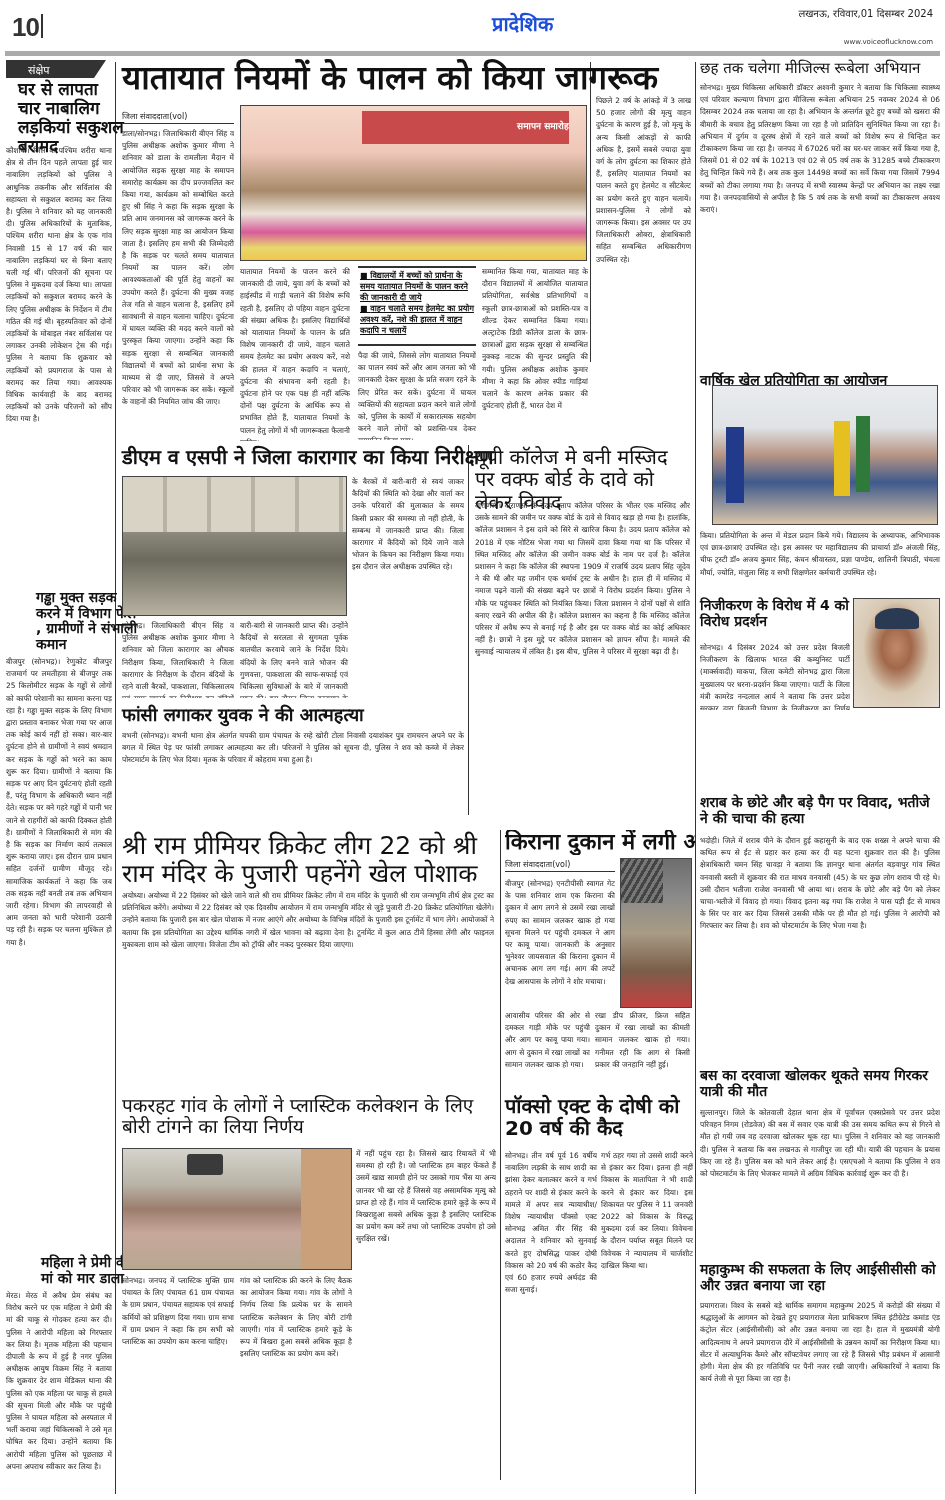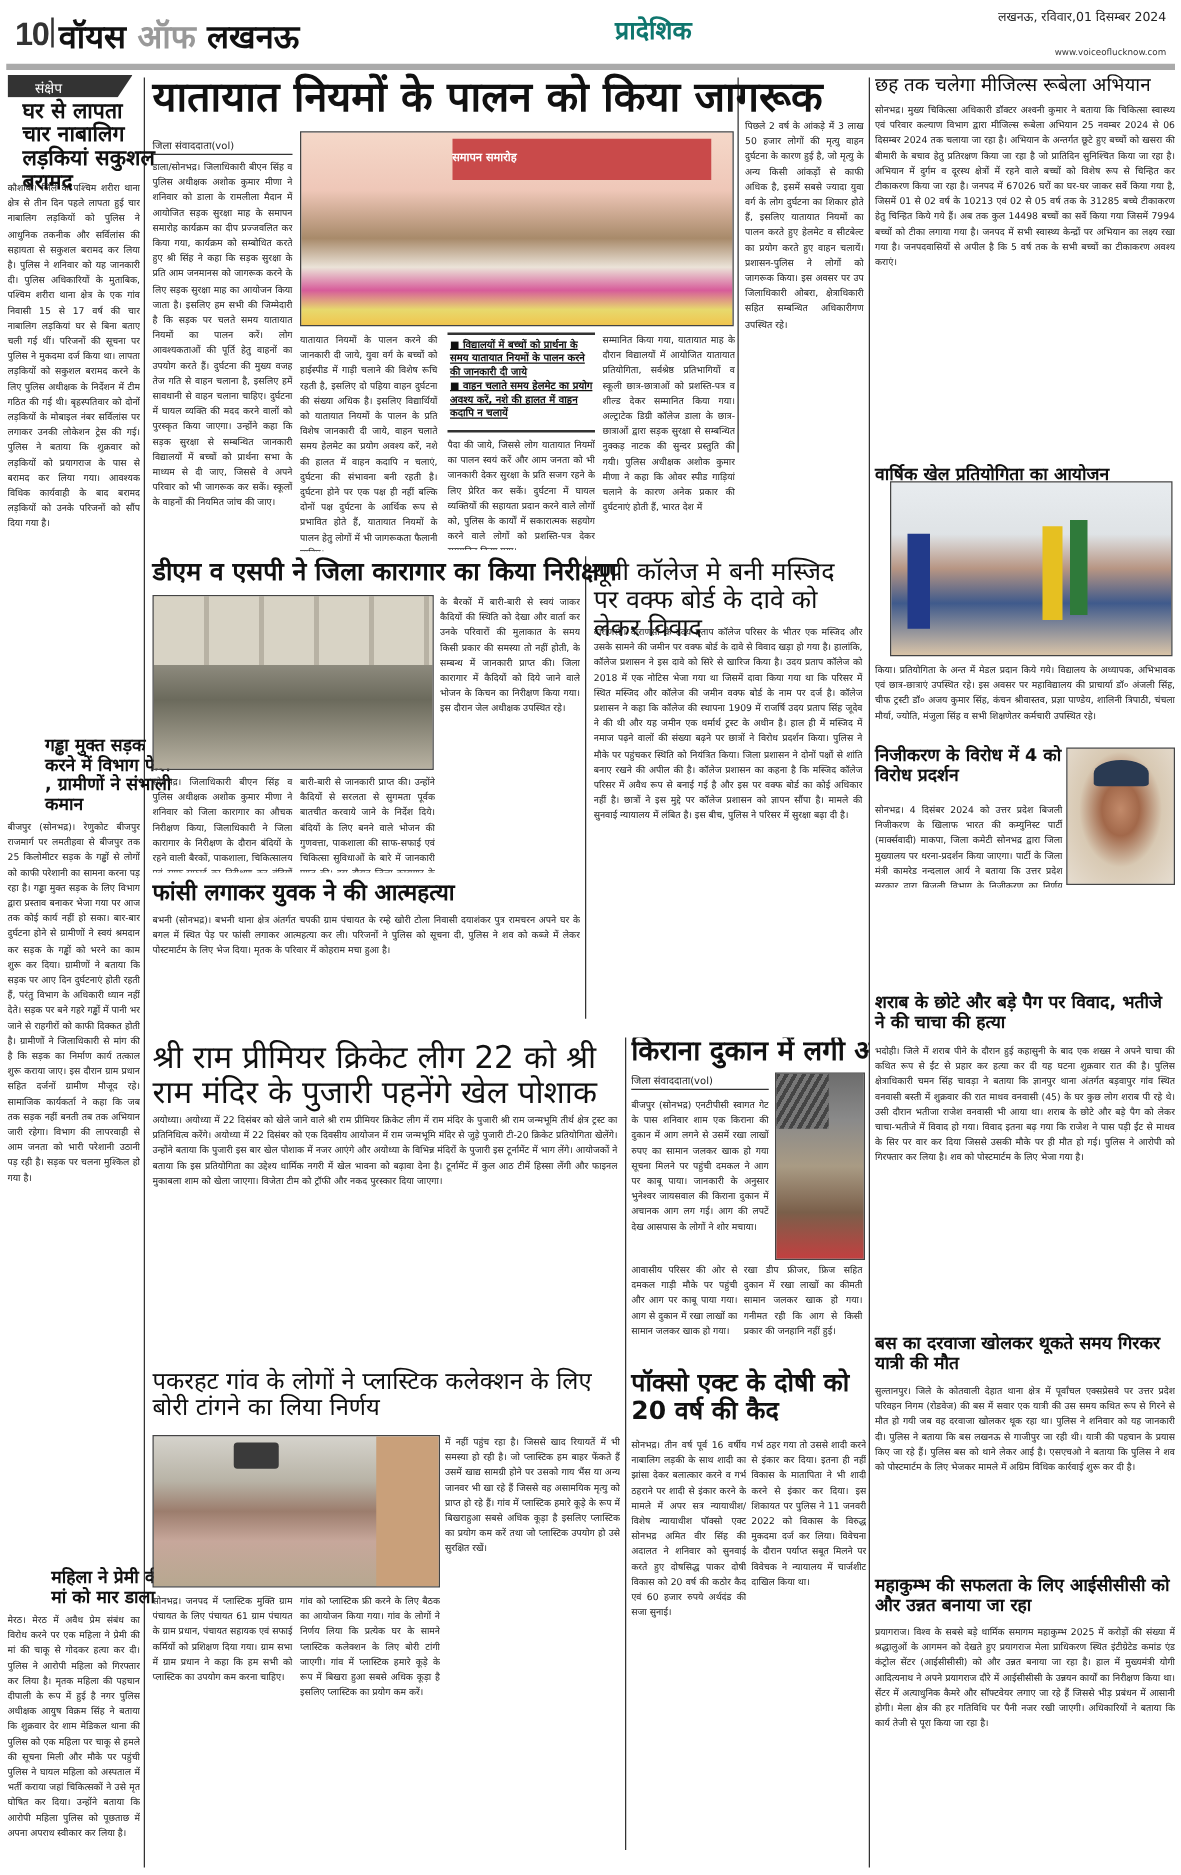--- a/index.html
+++ b/index.html
@@ -4,61 +4,56 @@
 <style>
   * { box-sizing: border-box; margin: 0; padding: 0; }
   html, body { width: 945px; height: 1500px; background: #fff; overflow: hidden; }
   body { font-family: "DejaVu Sans", sans-serif; color: #111; position: relative; }
 
   .masthead { position: absolute; left: 0; top: 0; width: 945px; height: 52px; }
   .page-no { position: absolute; left: 12px; top: 12px; font: bold 26px "Liberation Sans", sans-serif; color: #333; letter-spacing: -1px; }
   .page-no-bar { position: absolute; left: 41px; top: 14px; width: 2px; height: 24px; background: #333; }
   .paper-name { position: absolute; left: 47px; top: 10px; font: bold 26px "DejaVu Sans", sans-serif; color: #111; }
   .paper-name .mid { color: #999; }
-  .section-name { position: absolute; left: 492px; top: 10px; font: bold 20px "DejaVu Sans", sans-serif; color: #0f766e; }
+  .section-name { position: absolute; left: 492px; top: 10px; font: bold 20px "DejaVu Sans", sans-serif; color: #1d4ed8; }
   .dateline { position: absolute; right: 12px; top: 6px; font-size: 10px; color: #222; }
   .website { position: absolute; right: 12px; top: 38px; font-size: 7px; color: #333; }
   .mast-rule { position: absolute; left: 5px; top: 51px; width: 935px; height: 5px; background: #aaa; }
 
   .col-rule { position: absolute; width: 1px; background: #333; }
 
   .kicker { position: absolute; left: 6px; top: 60px; width: 100px; height: 18px; background: #333; color: #fff; font-size: 11px; padding: 2px 0 0 22px; clip-path: polygon(0 0,100% 0,88% 100%,0 100%); }
   .hd { position: absolute; font-weight: bold; color: #111; line-height: 1.12; }
   .hd.light { font-weight: normal; }
   .body-text { position: absolute; font-size: 7.4px; line-height: 12.2px; color: #222; text-align: justify; overflow: hidden; }
   .byline { position: absolute; font-size: 8px; color: #222; border-bottom: 1px solid #333; padding-bottom: 2px; }
 
   .photo { position: absolute; border: 1px solid #444; overflow: hidden; }
   .ph-stage { background: linear-gradient(180deg,#f5d8c9 0%,#efc7b8 30%,#a88a6a 55%,#ebe3d8 70%,#d75c9a 82%,#e7d96d 92%,#f1c54f 100%); }
-  .ph-stage .banner { position:absolute; left:35%; top:3%; width:60%; height:22%; background:#c94a4a; color:#fff; font-size:9px; font-weight:bold; text-align:left; padding-top:8px; }
+  .ph-stage .banner { position:absolute; left:35%; top:3%; width:60%; height:22%; background:#c94a4a; color:#fff; font-size:9px; font-weight:bold; text-align:right; padding-top:8px; }
   .ph-jail { background: linear-gradient(180deg,#c9c4b4 0%,#9e9a8e 30%,#6b6a5c 60%,#b8b2a2 100%); }
   .ph-jail .wall { position:absolute; left:0; top:0; width:100%; height:40%; background: repeating-linear-gradient(90deg,#d8d3c5 0 40px,#b8b2a4 40px 44px); }
   .ph-school { background: linear-gradient(180deg,#e8ecef 0%,#dfe3e6 30%,#b79583 50%,#3f5a8c 70%,#d9c4a8 100%); }
   .ph-school .flag1 { position:absolute; left:6%; top:30%; width:8%; height:55%; background:#223a8a; }
   .ph-school .flag2 { position:absolute; left:54%; top:25%; width:7%; height:55%; background:#e6c021; }
   .ph-school .flag3 { position:absolute; left:64%; top:22%; width:6%; height:55%; background:#2f7a3a; }
   .ph-portrait { background: radial-gradient(ellipse at 50% 45%, #c28a6a 0%, #a2684a 25%, #d8c9b3 55%, #e6ddd0 100%); }
   .ph-portrait .cap { position:absolute; left:25%; top:8%; width:52%; height:20%; background:#2a3a52; border-radius: 50% 50% 10% 10%; }
   .ph-fire { background: linear-gradient(180deg,#6d6d6d 0%,#8a8a8a 25%,#a99b84 50%,#7a5f4a 75%,#c24040 100%); }
   .ph-fire .roof { position:absolute; left:0; top:0; width:60%; height:30%; background: repeating-linear-gradient(120deg,#444 0 3px,#777 3px 6px); }
   .ph-village { background: linear-gradient(180deg,#d5d3cc 0%,#b8b3a6 30%,#9c7d6d 50%,#c7a79b 70%,#b7a890 100%); }
   .ph-village .car { position:absolute; left:28%; top:4%; width:16%; height:18%; background:#3a3a3a; border-radius:3px; }
   .ph-village .wall { position:absolute; right:0; top:0; width:22%; height:100%; background:#c9a07a; }
 </style>
 </head>
 <body>
 
 <div class="masthead">
   <span class="page-no">10</span>
   <span class="page-no-bar"></span>
-  <span class="paper-name">
-    <span>वॉयस</span>
-    <span class="mid">ऑफ</span>
-    <span>लखनऊ</span>
-  </span>
   <span class="section-name">प्रादेशिक</span>
   <span class="dateline">लखनऊ, रविवार,01 दिसम्बर 2024</span>
   <span class="website">www.voiceoflucknow.com</span>
   <div class="mast-rule"></div>
 </div>
 
 <div class="col-rule" style="left:115px;top:62px;height:1432px;"></div>
 <div class="col-rule" style="left:590px;top:62px;height:300px;"></div>
 <div class="col-rule" style="left:695px;top:62px;height:1432px;"></div>
 <div class="col-rule" style="left:468px;top:445px;height:370px;"></div>

